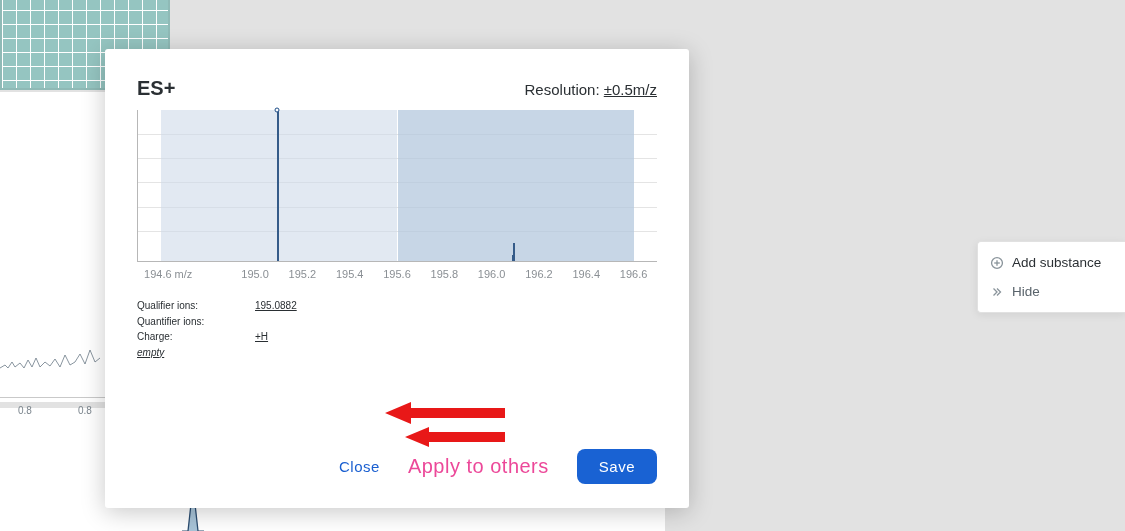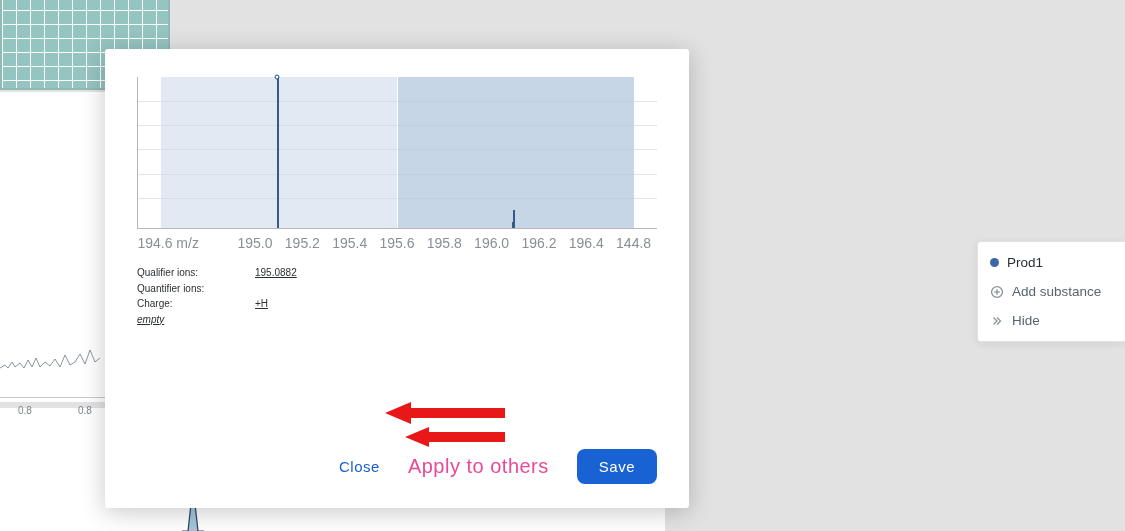--- a/index.html
+++ b/index.html
@@ -46,21 +46,21 @@
 
   
   .spectrum { position:relative; width:100%; height:152px; margin-bottom:6px; }
   .spectrum .plot { position:absolute; left:0; right:0; top:0; bottom:0; border-left:1px solid #b7b7b7; border-bottom:1px solid #b7b7b7; }
   .spectrum .grid-h { position:absolute; left:0; right:0; height:1px; background:#e4e4e4; }
   .spectrum .band-light { position:absolute; top:0; bottom:0; background:#cfdbe9; opacity:0.6; }
   .spectrum .band-dark  { position:absolute; top:0; bottom:0; background:#b4c8dd; opacity:0.75; }
   .spectrum .stick { position:absolute; bottom:0; width:2px; background:#355b89; }
   .spectrum .dot { position:absolute; width:5px; height:5px; border-radius:50%; border:1px solid #1d4d88; background:#fff; transform:translate(-50%,-50%); }
   .xticks { position:relative; width:100%; height:18px; margin-bottom:12px; }
-  .xticks span { position:absolute; font-size:14px; color:#8a8f94; transform:translateX(-50%); top:0; }
+  .xticks span { position:absolute; font-size:11px; color:#8a8f94; transform:translateX(-50%); top:0; }
 
   
   .info { font-size:10px; color:#2a2f33; line-height:1.55; }
   .info .row { display:flex; }
   .info .label { width:118px; flex:none; }
   .info .val { text-decoration: underline; cursor:pointer; }
   .info .val.empty { font-style: italic; }
 
   
   .arrow { position:absolute; pointer-events:none; }
@@ -99,20 +99,26 @@
 </div>
 <div class="bg-bot-spike">
   <svg viewBox="0 0 22 50" preserveAspectRatio="none">
     <polygon fill="#a8c4d8" points="0,50 6,50 11,2 16,50 22,50"></polygon>
     <polyline fill="none" stroke="#2b4d70" stroke-width="1.3" points="0,50 6,50 11,2 16,50 22,50"></polyline>
   </svg>
 </div>
 <div class="bg-end">end</div>
 
 <div class="modal">
+  <div class="modal-header">
+    <div class="modal-title">ES+</div>
+    <div class="modal-res">
+      <span>Resolution: </span><span class="link">±0.5m/z</span>
+    </div>
+  </div>
 
   <div class="spectrum">
     <div class="plot">
       <div class="grid-h" style="top:16%"></div>
       <div class="grid-h" style="top:32%"></div>
       <div class="grid-h" style="top:48%"></div>
       <div class="grid-h" style="top:64%"></div>
       <div class="grid-h" style="top:80%"></div>
       <div class="band-light" style="left:4.5%; width:45.5%"></div>
       <div class="band-dark" style="left:50%;  width:45.5%"></div>
@@ -126,21 +132,21 @@
   <div class="xticks">
     <span style="left:6%">194.6 m/z</span>
     <span style="left:22.7%">195.0</span>
     <span style="left:31.8%">195.2</span>
     <span style="left:40.9%">195.4</span>
     <span style="left:50%">195.6</span>
     <span style="left:59.1%">195.8</span>
     <span style="left:68.2%">196.0</span>
     <span style="left:77.3%">196.2</span>
     <span style="left:86.4%">196.4</span>
-    <span style="left:95.5%">144.8</span>
+    <span style="left:95.5%">196.6</span>
   </div>
 
   <div class="info">
     <div class="row">
       <div class="label">Qualifier ions:</div>
       <div class="val">195.0882</div>
     </div>
     <div class="row">
       <div class="label">Quantifier ions:</div>
     </div>
@@ -162,24 +168,20 @@
 
   <div class="footer">
     <span class="btn-close">Close</span>
     <span class="btn-apply">Apply to others</span>
     <button class="btn-save">Save</button>
   </div>
 </div>
 
 <div class="floater">
   <div class="item">
-    <span class="dot-ico"></span>
-    <span>Prod1</span>
-  </div>
-  <div class="item">
     <svg viewBox="0 0 16 16">
         <circle cx="8" cy="8" r="6.2"></circle>
         <line x1="8" y1="4.8" x2="8" y2="11.2"></line>
         <line x1="4.8" y1="8" x2="11.2" y2="8"></line>
       </svg>
     <span>Add substance</span>
   </div>
   <div class="item">
     <svg viewBox="0 0 16 16">
         <polyline points="4,4 8,8 4,12"></polyline>

